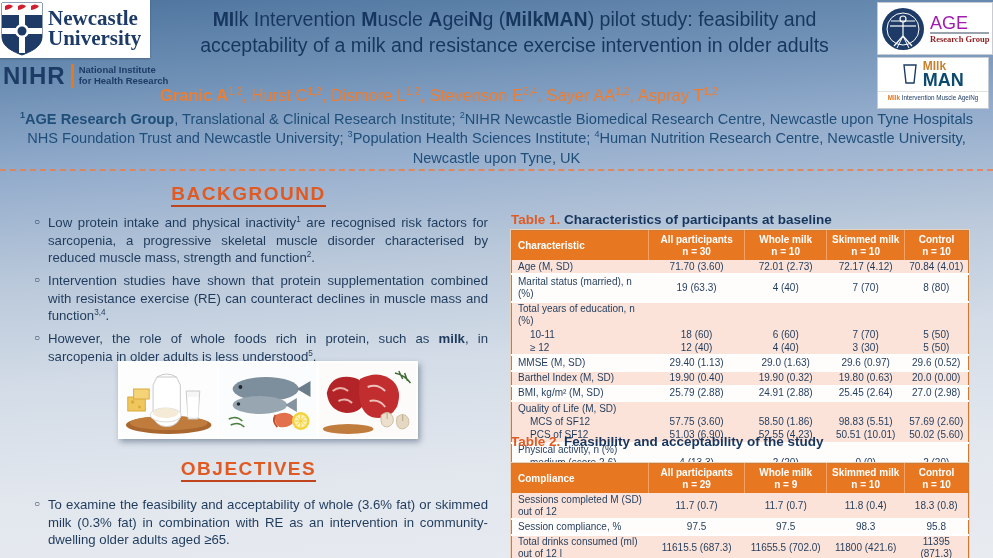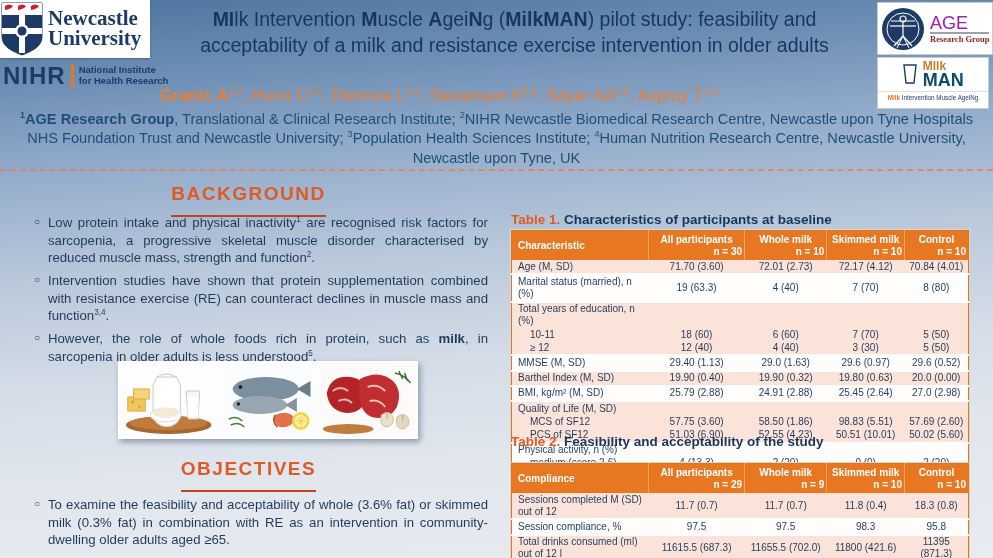--- a/index.html
+++ b/index.html
@@ -24,38 +24,38 @@
   .mm-tag .o{color:#e87722;font-weight:700;} .mm-tag .n{color:#1d3b66;}
   .glass{display:inline-block;vertical-align:middle;}
   
   .title{position:absolute;left:168px;right:132px;top:7px;text-align:center;color:#17365d;font-size:19.5px;font-weight:500;line-height:1.32;}
   .authors{position:absolute;left:160px;right:90px;top:86px;text-align:left;color:#ed7d31;font-size:16.5px;font-weight:500;}
   .authors .a0{font-weight:800;}
   .affil{position:absolute;left:10px;right:10px;top:110px;text-align:center;color:#1f4e79;font-size:14.6px;line-height:1.32;}
   .dashline{position:absolute;left:0;right:0;top:169px;border-top:2px dashed rgba(236,125,69,.8);}
   
   .sechead{position:absolute;text-align:center;color:#e05a22;font-size:19px;font-weight:800;letter-spacing:1.5px;}
-  .sechead .underl{border-bottom:2.5px solid #c0451c;padding-bottom:11px;}
+  .sechead .underl{border-bottom:2.5px solid #c0451c;padding-bottom:1px;}
   .sechead sup{color:#e05a22;font-weight:800;letter-spacing:0;}
   
   .blist{position:absolute;left:26px;width:462px;color:#1f3b5c;font-size:13.2px;line-height:1.34;}
   .blist .li{display:flex;margin-bottom:5px;}
   .blist .mark{flex:0 0 22px;text-align:center;font-size:10px;padding-top:1px;}
   .blist .btxt{flex:1;text-align:justify;}
   
   .foods{position:absolute;left:118px;top:361px;width:300px;height:78px;display:flex;background:#fff;box-shadow:2px 3px 6px rgba(40,60,90,.45);padding:2px;box-sizing:border-box;gap:2px;}
   .foods svg{flex:1;height:100%;background:#fff;}
   
   .tcap{position:absolute;left:511px;font-size:13.5px;font-weight:700;color:#17365d;}
   .tcap .tlab{color:#e05a22;font-weight:800;}
   table.ptab{position:absolute;left:511px;width:458px;border-collapse:collapse;font-size:10px;color:#1f3b5c;
     border:1.5px solid #cf7a33;box-shadow:0 0 0 1px #ecd2b8;background:#fbe3d9;}
   table.ptab th{background:#e87722;color:#fff;font-weight:700;font-size:10px;line-height:1.15;padding:3px 2px;text-align:center;border-left:1px solid #f4a263;}
   table.ptab th:first-child{text-align:left;padding-left:6px;border-left:none;}
-  table.ptab th .sub{font-weight:700;text-align:right;}
+  table.ptab th .sub{font-weight:700;}
   table.ptab td{padding:0.5px 2px;line-height:12.2px;text-align:center;}
   table.ptab td.lab{text-align:left;padding-left:6px;}
   table.ptab td.lab.ind{padding-left:18px;}
   table.ptab tr.pink td{background:#fbe3d9;}
   table.ptab tr.white td{background:#fffdfc;}
   table.ptab tr.sep td{border-top:2px solid #fff;}
   .colwrap{position:absolute;}
 </style>
 </head>
 <body>

